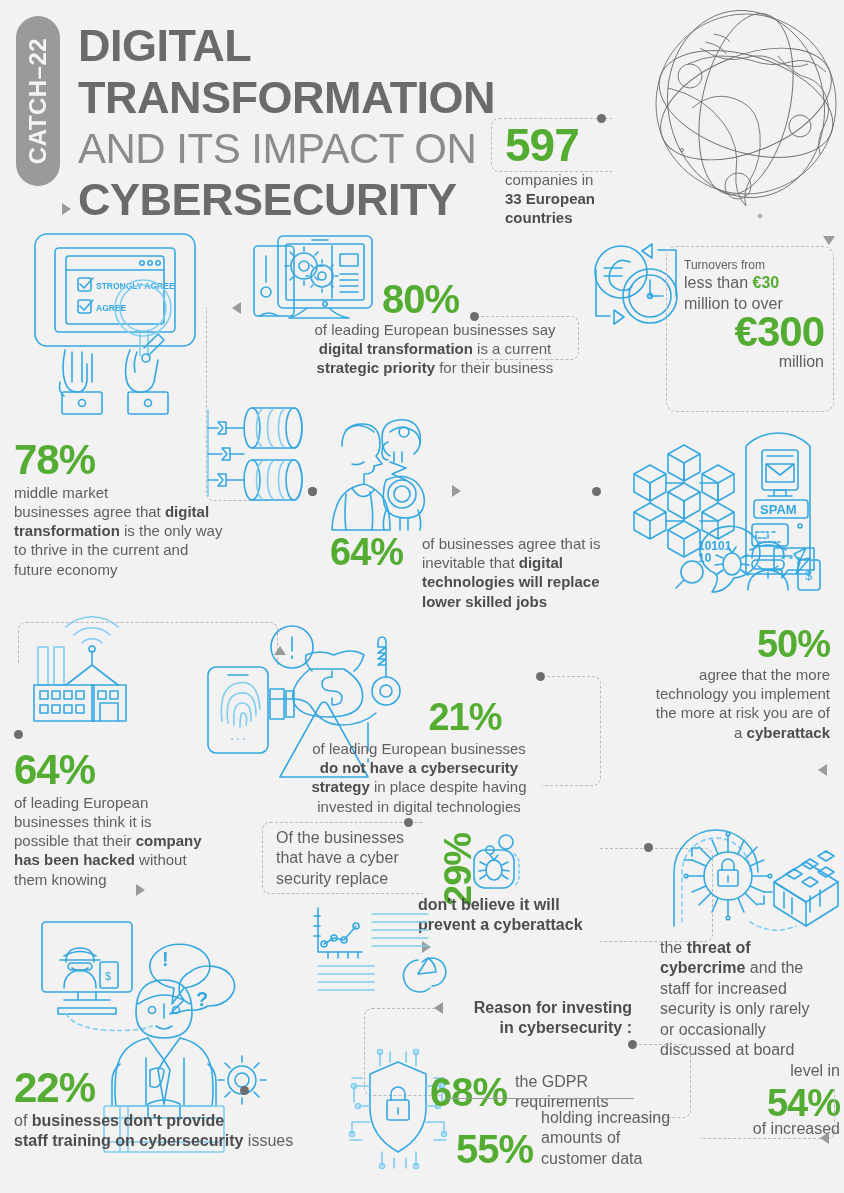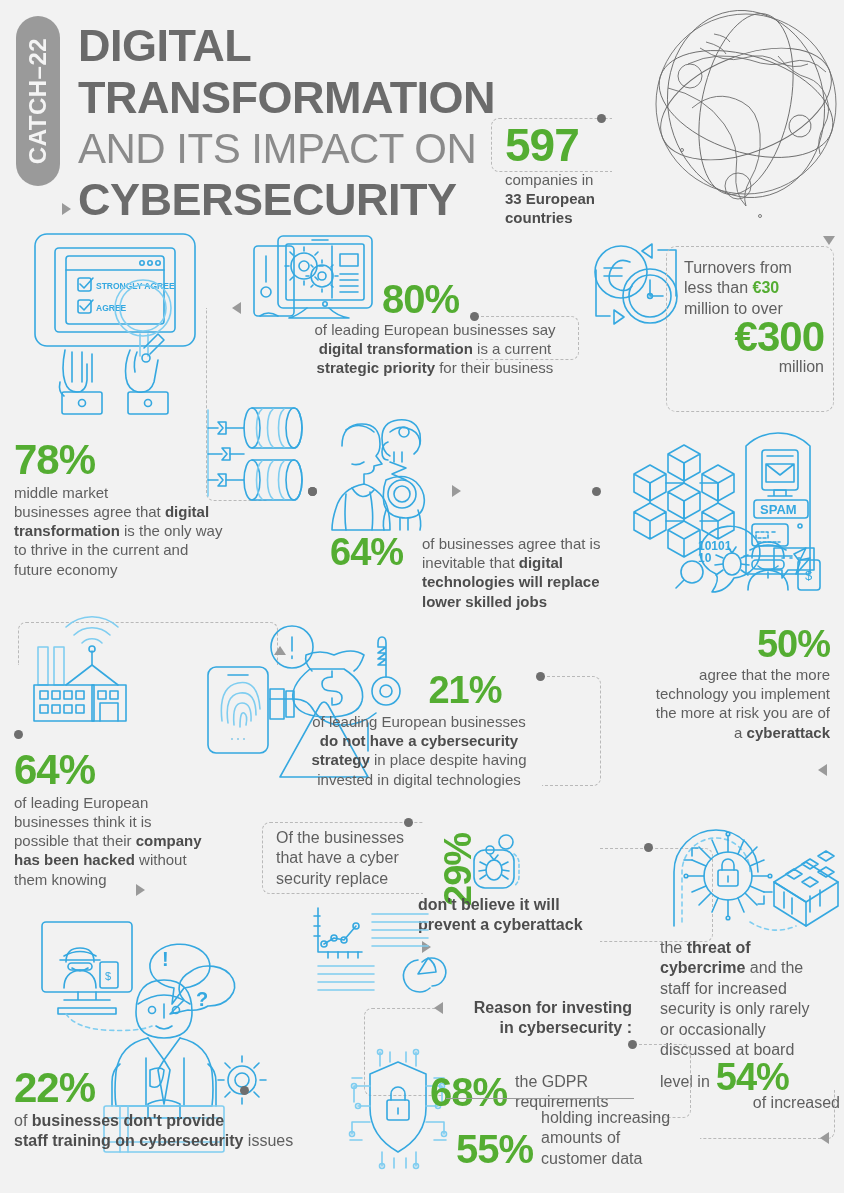--- a/index.html
+++ b/index.html
@@ -109,21 +109,21 @@
       <path class="ln" d="M64 4 l-10 7 l10 7 z"></path>
       <path class="ln" d="M22 76 h-14 v-46"></path>
       <path class="ln" d="M26 70 l10 7 l-10 7 z"></path>
     </svg>
   </div>
 
   <div class="abs dbox" style="left:666px;top:246px;width:166px;height:164px;border-radius:10px;"></div>
   <div class="abs tri tri-d" style="left:823px;top:236px;"></div>
 
   <div class="abs" style="left:684px;top:258px;width:140px;text-align:right;">
-    <div class="body-txt" style="font-size:16px;text-align:left;">Turnovers from</div>
+    <div class="body-txt" style="font-size:12px;text-align:left;">Turnovers from</div>
     <div class="body-txt" style="font-size:16px;text-align:left;"><span>less than </span><b style="color:#54ad32;font-weight:bold;">€30</b></div>
     <div class="body-txt" style="font-size:16px;text-align:left;">million to over</div>
     <div class="pct" style="font-size:42px;text-align:right;margin-top:-2px;">€300</div>
     <div class="body-txt" style="font-size:16px;text-align:right;">million</div>
   </div>
 
   <div class="abs" style="left:30px;top:230px;">
     <svg width="170" height="180" viewBox="0 0 170 180">
       <rect class="ln" x="5" y="4" width="160" height="112" rx="12"></rect>
       <rect class="ln" x="25" y="18" width="120" height="84" rx="4"></rect>
@@ -367,21 +367,21 @@
       <path class="ln" d="M186 52 v-34 q0 -6 -4 -6 q-4 0 -4 6 l0 4 l8 0 l-8 6 l8 0 l-8 6 l8 0 l-8 6 l8 0"></path>
 
       <path class="ln" d="M60 152 l-40 -72 q-4 -6 -8 0 l-40 72 z" transform="translate(108 0)"></path>
       <path class="ln" d="M168 98 v28 M168 134 v3" stroke-width="2.4"></path>
     </svg>
   </div>
 
   <div class="abs dbox" style="left:542px;top:676px;width:58px;height:108px;border-left:none;border-top-right-radius:8px;border-bottom-right-radius:8px;"></div>
   <div class="abs dot" style="left:536px;top:672px;"></div>
 
-  <div class="abs" style="left:284px;top:672px;width:270px;text-align:center;">
+  <div class="abs" style="left:284px;top:699px;width:270px;text-align:center;">
     <div class="pct" style="font-size:38px;text-align:center;margin-left:92px;">21%</div>
     <div class="body-txt" style="margin-top:4px;">of leading European businesses</div>
     <div class="body-txt" style="font-weight:bold;color:#4d4d4d;">do not have a cybersecurity</div>
     <div class="body-txt"><b>strategy</b><span> in place despite having</span></div>
     <div class="body-txt">invested in digital technologies</div>
   </div>
 
   <div class="abs dbox" style="left:262px;top:822px;width:160px;height:70px;border-right:none;border-top-left-radius:8px;border-bottom-left-radius:8px;"></div>
   <div class="abs dot" style="left:404px;top:818px;"></div>
   <div class="abs dbox" style="left:600px;top:848px;width:112px;height:92px;border-left:none;border-top-right-radius:8px;border-bottom-right-radius:8px;"></div>
@@ -461,21 +461,21 @@
     </svg>
   </div>
 
   <div class="abs" style="left:660px;top:938px;width:180px;">
     <div class="body-txt" style="font-size:16px;"><span>the </span><b>threat of</b></div>
     <div class="body-txt" style="font-size:16px;"><b>cybercrime</b><span> and the</span></div>
     <div class="body-txt" style="font-size:16px;">staff for increased</div>
     <div class="body-txt" style="font-size:16px;">security is only rarely</div>
     <div class="body-txt" style="font-size:16px;">or occasionally</div>
     <div class="body-txt" style="font-size:16px;">discussed at board</div>
-    <div style="display:flex;align-items:flex-end;gap:6px;">
+    <div style="display:flex;align-items:flex-end;gap:6px;flex-direction:column;">
       <span class="body-txt" style="font-size:16px;">level in</span>
       <span class="pct" style="font-size:38px;line-height:32px;">54%</span>
     </div>
     <div class="body-txt" style="font-size:16px;text-align:right;">of increased</div>
   </div>
   <div class="abs dbox" style="left:700px;top:1090px;width:134px;height:48px;border-top:none;border-left:none;border-bottom-right-radius:8px;"></div>
   <div class="abs tri tri-l" style="left:820px;top:1132px;"></div>
 
   <div class="abs" style="left:38px;top:918px;">
     <svg width="250" height="230" viewBox="0 0 250 230">

